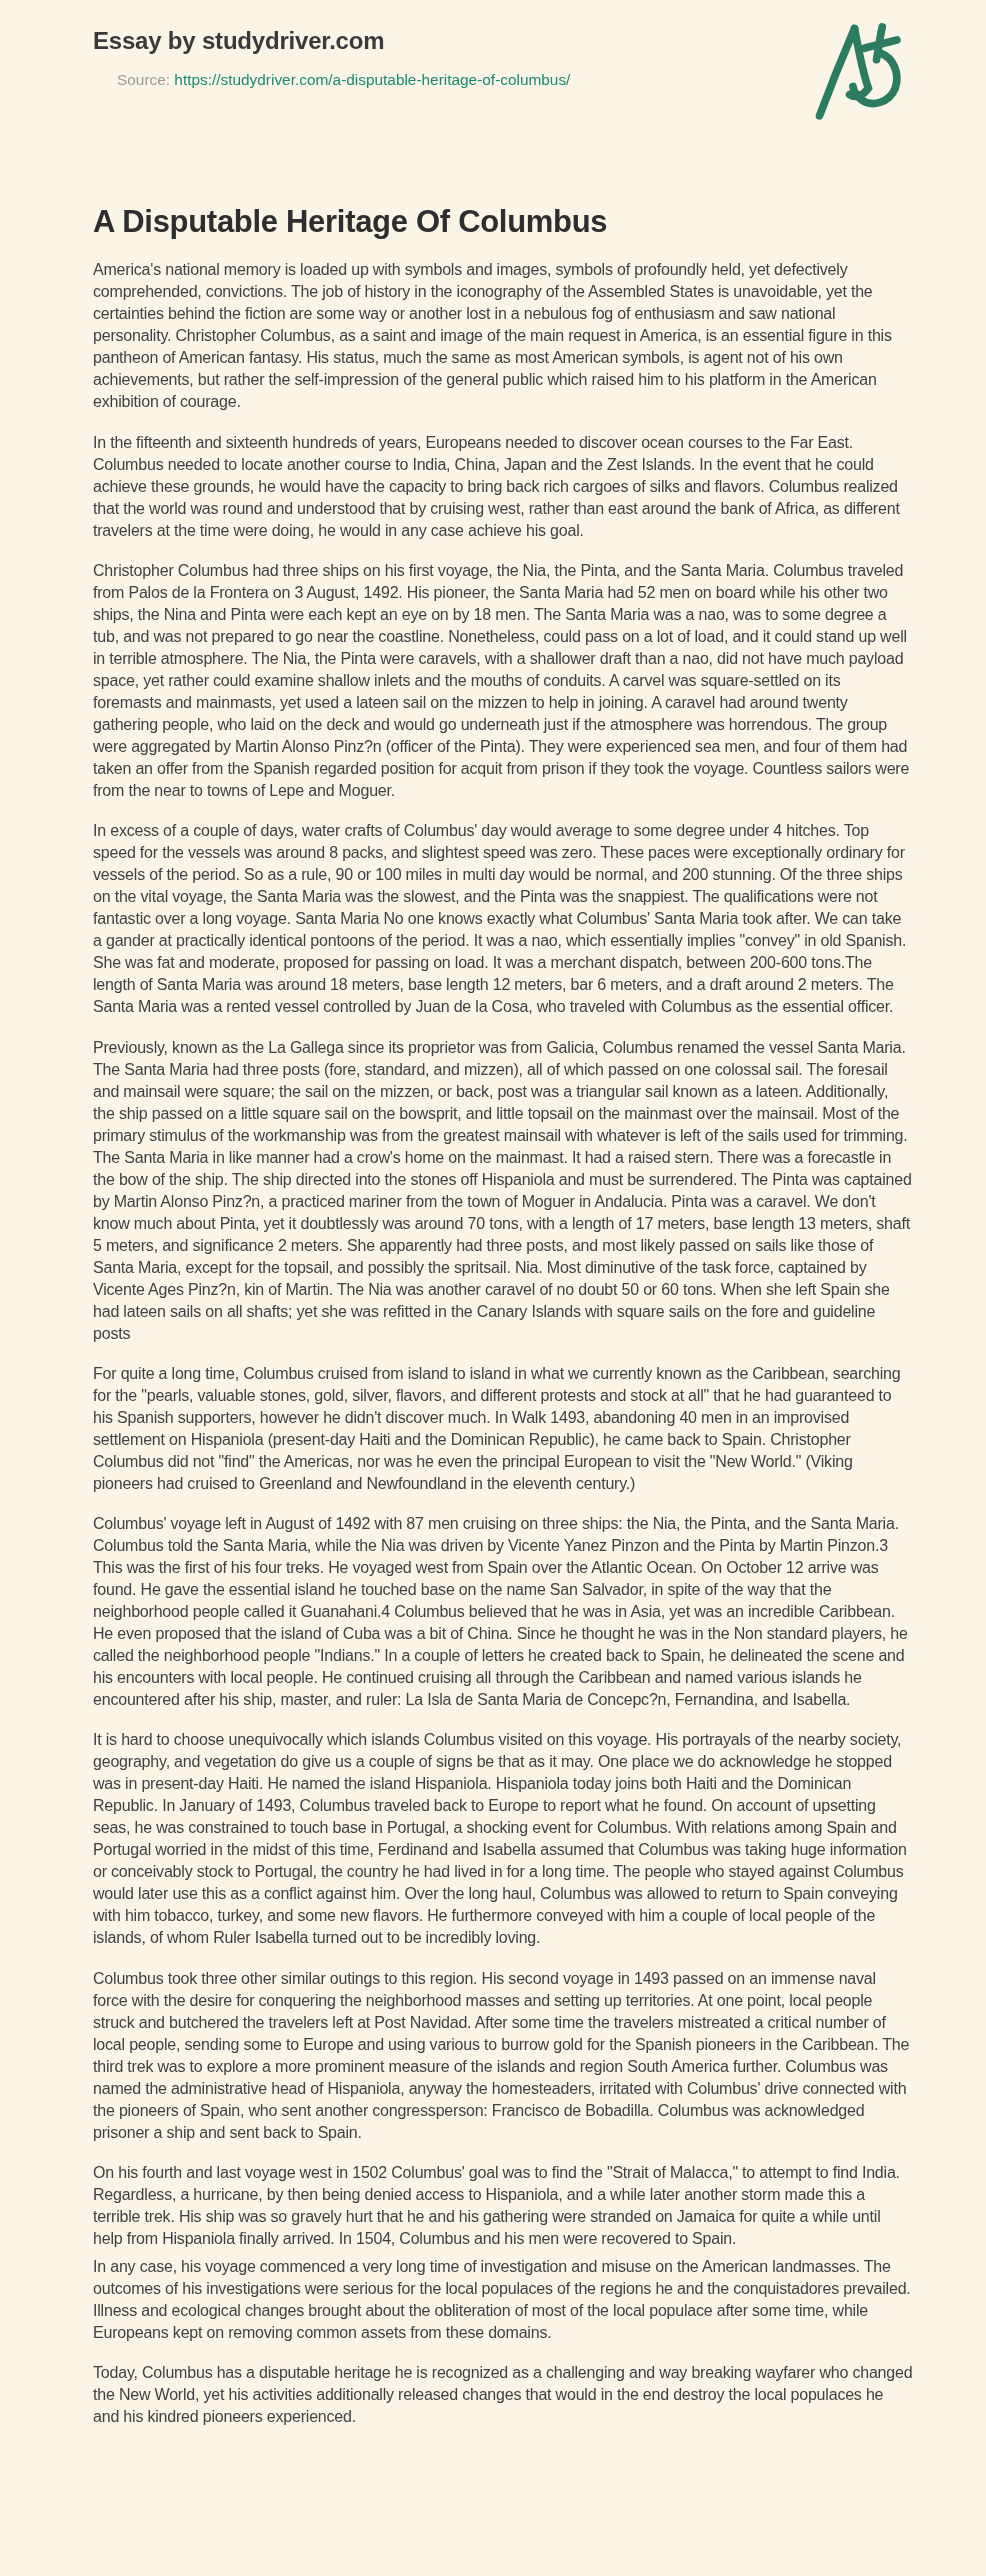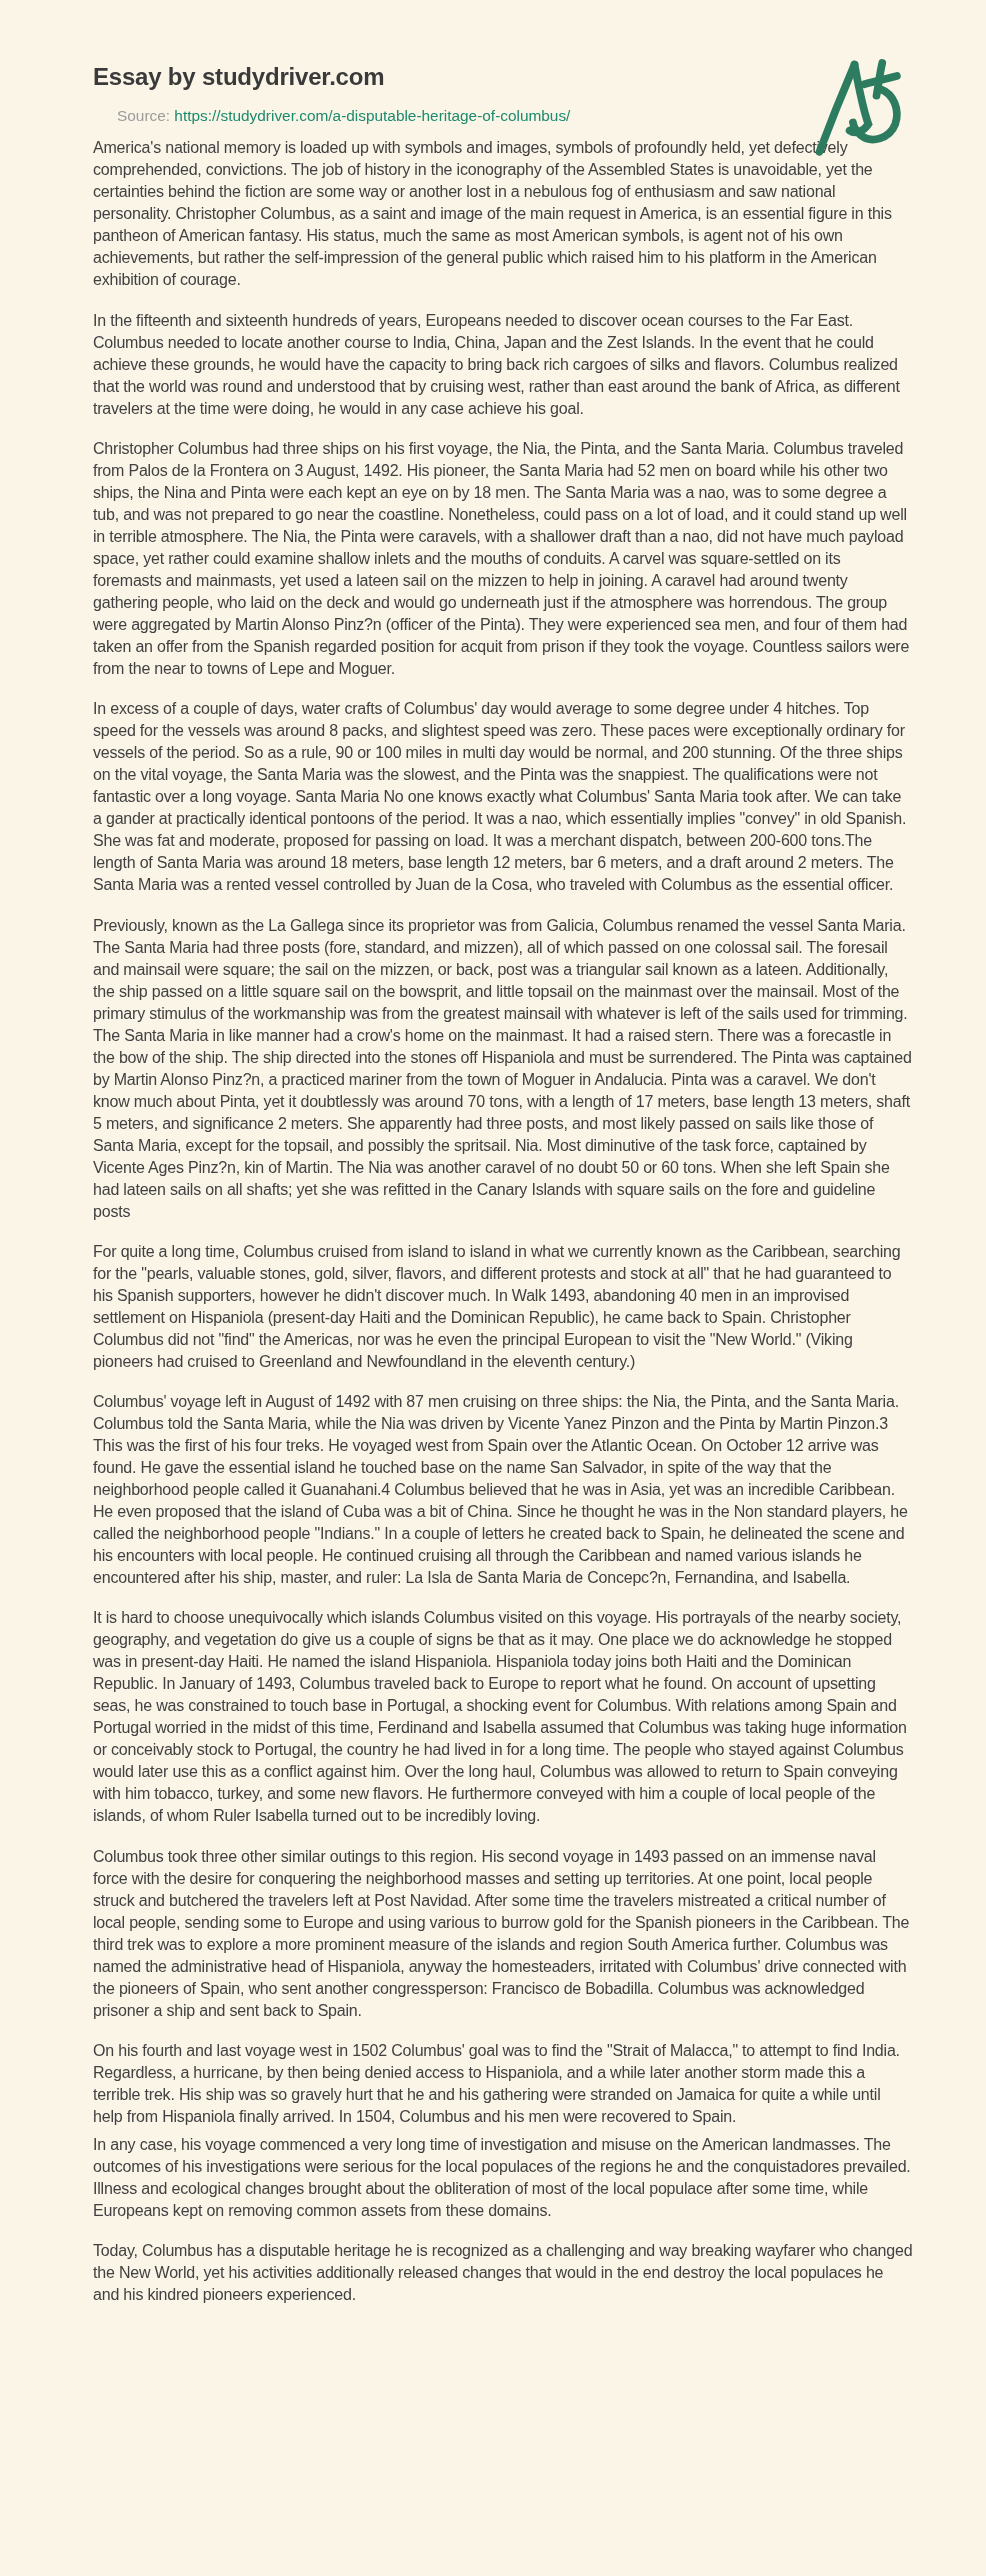--- a/index.html
+++ b/index.html
@@ -10,21 +10,21 @@
   body {
     font-family: "Liberation Sans", "DejaVu Sans", sans-serif;
     color: #414141;
   }
   .page {
     position: relative;
     width: 986px;
     min-height: 2576px;
     margin: 0 auto;
     box-sizing: border-box;
-    padding: 62px 73px 39px 93px;
+    padding: 26px 73px 39px 93px;
     background: #fbf5e8;
   }
   .essay-header {
     position: relative;
   }
   .essay-by {
     font-size: 24px;
     line-height: 29px;
     font-weight: bold;
     color: #3a3a3a;
@@ -59,21 +59,21 @@
     letter-spacing: -0.3px;
   }
   .essay-body p {
     margin: 18.3px 0 0 0;
     font-size: 16px;
     line-height: 22px;
     letter-spacing: -0.2px;
     color: #414141;
   }
   .essay-body p.first {
-    margin-top: 11px;
+    margin-top: 18px;
   }
   .essay-body p.cont {
     margin-top: 6px;
   }
 </style>
 </head>
 <body>
 
 <div class="page">
 
@@ -89,20 +89,21 @@
           <path d="M8,128 C20,96 36,56 51,21"></path>
           <path d="M51,21 C56,48 61,75 68,94 C62,103 52,107 45,102"></path>
           <path d="M83,51 C99,57 107,76 101,94 C94,112 72,118 59,108 C53,103 50,98 49,92"></path>
           <path d="M63,45 C77,41 91,38 103,35"></path>
           <path d="M85,19 C82,32 80,48 78,59"></path>
         </g>
       </svg>
     </div>
   </div>
 
+  <h1 class="article-title">A Disputable Heritage Of Columbus</h1>
 
   <div class="essay-body">
     <p class="first">America's national memory is loaded up with symbols and images, symbols of profoundly held, yet defectively comprehended, convictions. The job of history in the iconography of the Assembled States is unavoidable, yet the certainties behind the fiction are some way or another lost in a nebulous fog of enthusiasm and saw national personality. Christopher Columbus, as a saint and image of the main request in America, is an essential figure in this pantheon of American fantasy. His status, much the same as most American symbols, is agent not of his own achievements, but rather the self-impression of the general public which raised him to his platform in the American exhibition of courage.</p>
     <p>In the fifteenth and sixteenth hundreds of years, Europeans needed to discover ocean courses to the Far East. Columbus needed to locate another course to India, China, Japan and the Zest Islands. In the event that he could achieve these grounds, he would have the capacity to bring back rich cargoes of silks and flavors. Columbus realized that the world was round and understood that by cruising west, rather than east around the bank of Africa, as different travelers at the time were doing, he would in any case achieve his goal.</p>
     <p>Christopher Columbus had three ships on his first voyage, the Nia, the Pinta, and the Santa Maria. Columbus traveled from Palos de la Frontera on 3 August, 1492. His pioneer, the Santa Maria had 52 men on board while his other two ships, the Nina and Pinta were each kept an eye on by 18 men. The Santa Maria was a nao, was to some degree a tub, and was not prepared to go near the coastline. Nonetheless, could pass on a lot of load, and it could stand up well in terrible atmosphere. The Nia, the Pinta were caravels, with a shallower draft than a nao, did not have much payload space, yet rather could examine shallow inlets and the mouths of conduits. A carvel was square-settled on its foremasts and mainmasts, yet used a lateen sail on the mizzen to help in joining. A caravel had around twenty gathering people, who laid on the deck and would go underneath just if the atmosphere was horrendous. The group were aggregated by Martin Alonso Pinz?n (officer of the Pinta). They were experienced sea men, and four of them had taken an offer from the Spanish regarded position for acquit from prison if they took the voyage. Countless sailors were from the near to towns of Lepe and Moguer.</p>
     <p>In excess of a couple of days, water crafts of Columbus' day would average to some degree under 4 hitches. Top speed for the vessels was around 8 packs, and slightest speed was zero. These paces were exceptionally ordinary for vessels of the period. So as a rule, 90 or 100 miles in multi day would be normal, and 200 stunning. Of the three ships on the vital voyage, the Santa Maria was the slowest, and the Pinta was the snappiest. The qualifications were not fantastic over a long voyage. Santa Maria No one knows exactly what Columbus' Santa Maria took after. We can take a gander at practically identical pontoons of the period. It was a nao, which essentially implies "convey" in old Spanish. She was fat and moderate, proposed for passing on load. It was a merchant dispatch, between 200-600 tons.The length of Santa Maria was around 18 meters, base length 12 meters, bar 6 meters, and a draft around 2 meters. The Santa Maria was a rented vessel controlled by Juan de la Cosa, who traveled with Columbus as the essential officer.</p>
     <p>Previously, known as the La Gallega since its proprietor was from Galicia, Columbus renamed the vessel Santa Maria. The Santa Maria had three posts (fore, standard, and mizzen), all of which passed on one colossal sail. The foresail and mainsail were square; the sail on the mizzen, or back, post was a triangular sail known as a lateen. Additionally, the ship passed on a little square sail on the bowsprit, and little topsail on the mainmast over the mainsail. Most of the primary stimulus of the workmanship was from the greatest mainsail with whatever is left of the sails used for trimming. The Santa Maria in like manner had a crow's home on the mainmast. It had a raised stern. There was a forecastle in the bow of the ship. The ship directed into the stones off Hispaniola and must be surrendered. The Pinta was captained by Martin Alonso Pinz?n, a practiced mariner from the town of Moguer in Andalucia. Pinta was a caravel. We don't know much about Pinta, yet it doubtlessly was around 70 tons, with a length of 17 meters, base length 13 meters, shaft 5 meters, and significance 2 meters. She apparently had three posts, and most likely passed on sails like those of Santa Maria, except for the topsail, and possibly the spritsail. Nia. Most diminutive of the task force, captained by Vicente Ages Pinz?n, kin of Martin. The Nia was another caravel of no doubt 50 or 60 tons. When she left Spain she had lateen sails on all shafts; yet she was refitted in the Canary Islands with square sails on the fore and guideline posts</p>
     <p>For quite a long time, Columbus cruised from island to island in what we currently known as the Caribbean, searching for the "pearls, valuable stones, gold, silver, flavors, and different protests and stock at all" that he had guaranteed to his Spanish supporters, however he didn't discover much. In Walk 1493, abandoning 40 men in an improvised settlement on Hispaniola (present-day Haiti and the Dominican Republic), he came back to Spain. Christopher Columbus did not "find" the Americas, nor was he even the principal European to visit the "New World." (Viking pioneers had cruised to Greenland and Newfoundland in the eleventh century.)</p>
     <p>Columbus' voyage left in August of 1492 with 87 men cruising on three ships: the Nia, the Pinta, and the Santa Maria. Columbus told the Santa Maria, while the Nia was driven by Vicente Yanez Pinzon and the Pinta by Martin Pinzon.3 This was the first of his four treks. He voyaged west from Spain over the Atlantic Ocean. On October 12 arrive was found. He gave the essential island he touched base on the name San Salvador, in spite of the way that the neighborhood people called it Guanahani.4 Columbus believed that he was in Asia, yet was an incredible Caribbean. He even proposed that the island of Cuba was a bit of China. Since he thought he was in the Non standard players, he called the neighborhood people "Indians." In a couple of letters he created back to Spain, he delineated the scene and his encounters with local people. He continued cruising all through the Caribbean and named various islands he encountered after his ship, master, and ruler: La Isla de Santa Maria de Concepc?n, Fernandina, and Isabella.</p>
     <p>It is hard to choose unequivocally which islands Columbus visited on this voyage. His portrayals of the nearby society, geography, and vegetation do give us a couple of signs be that as it may. One place we do acknowledge he stopped was in present-day Haiti. He named the island Hispaniola. Hispaniola today joins both Haiti and the Dominican Republic. In January of 1493, Columbus traveled back to Europe to report what he found. On account of upsetting seas, he was constrained to touch base in Portugal, a shocking event for Columbus. With relations among Spain and Portugal worried in the midst of this time, Ferdinand and Isabella assumed that Columbus was taking huge information or conceivably stock to Portugal, the country he had lived in for a long time. The people who stayed against Columbus would later use this as a conflict against him. Over the long haul, Columbus was allowed to return to Spain conveying with him tobacco, turkey, and some new flavors. He furthermore conveyed with him a couple of local people of the islands, of whom Ruler Isabella turned out to be incredibly loving.</p>

